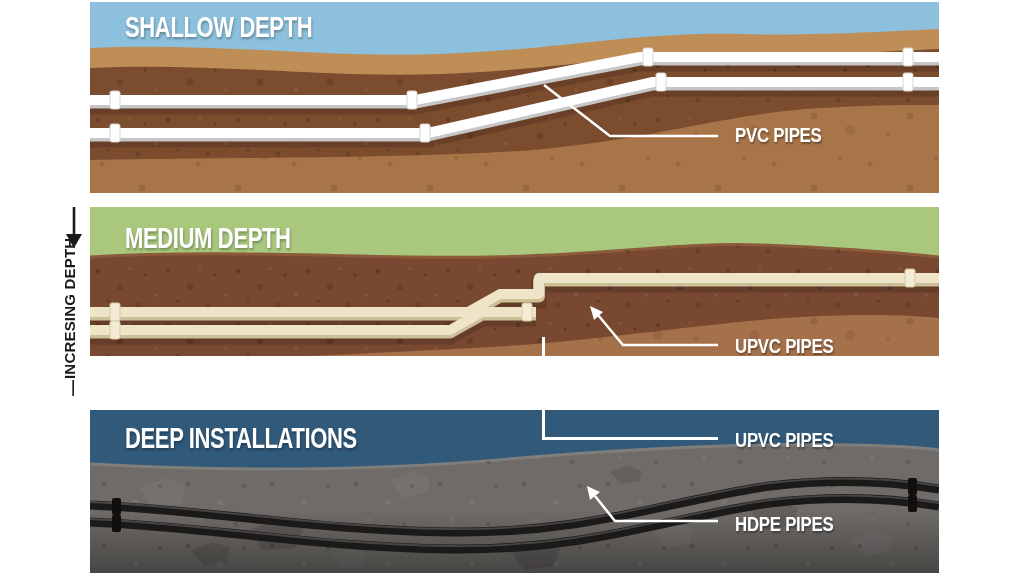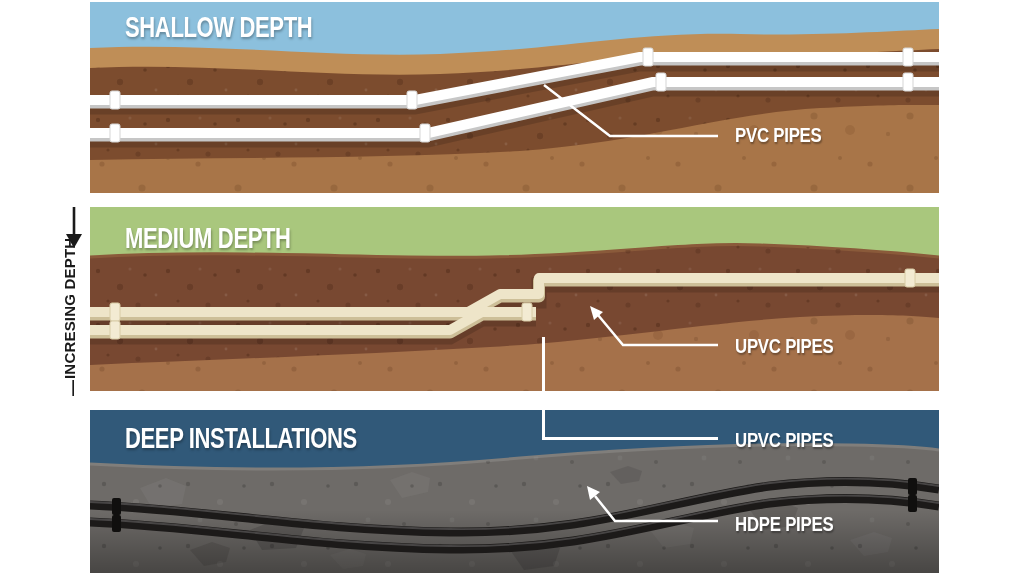--- a/index.html
+++ b/index.html
@@ -1,20 +1,20 @@
 <!DOCTYPE html>
 <html style="--sky: #8cc0dd; --tan: #bf8e57; --soil_dark: #7c4c2e; --soil_light: #a87548; --green: #a9c77d; --soil_dark2: #784831; --soil_light2: #a5714a; --deep_blue: #315979; --gray_soil: #6e6b68; --pipe_white: #ffffff; --pipe_white_shadow: #c6c6c6; --pipe_cream: #eee5c9; --pipe_cream_shadow: #cdbf98; --pipe_black: #1c1a19; --leader: #ffffff; --ink: #1a1a1a;"><head>
 <meta charset="utf-8">
 <style>
   html,body{margin:0;padding:0;background:#ffffff;}
   body{font-family:"Liberation Sans","DejaVu Sans",sans-serif;}
   #stage{position:relative;width:1024px;height:573px;background:#ffffff;overflow:hidden;}
   .panel{position:absolute;left:90px;width:849px;overflow:hidden;}
   #panel-shallow{top:2px;height:247px;}
-  #panel-medium{top:207px;height:184px;}
+  #panel-medium{top:207px;height:149px;}
   #panel-deep{top:410px;height:197px;}
   .panel svg{position:absolute;left:0;top:0;display:block;}
   .panel-title{
     position:absolute;left:35px;color:#ffffff;font-weight:bold;font-size:29px;
     line-height:1;letter-spacing:-0.5px;white-space:nowrap;
     transform:scaleX(0.76);transform-origin:left top;
     text-shadow:1px 2px 3px rgba(0,0,0,0.30);
   }
   #panel-shallow .panel-title{top:11px;}
   #panel-medium .panel-title{top:17px;}

